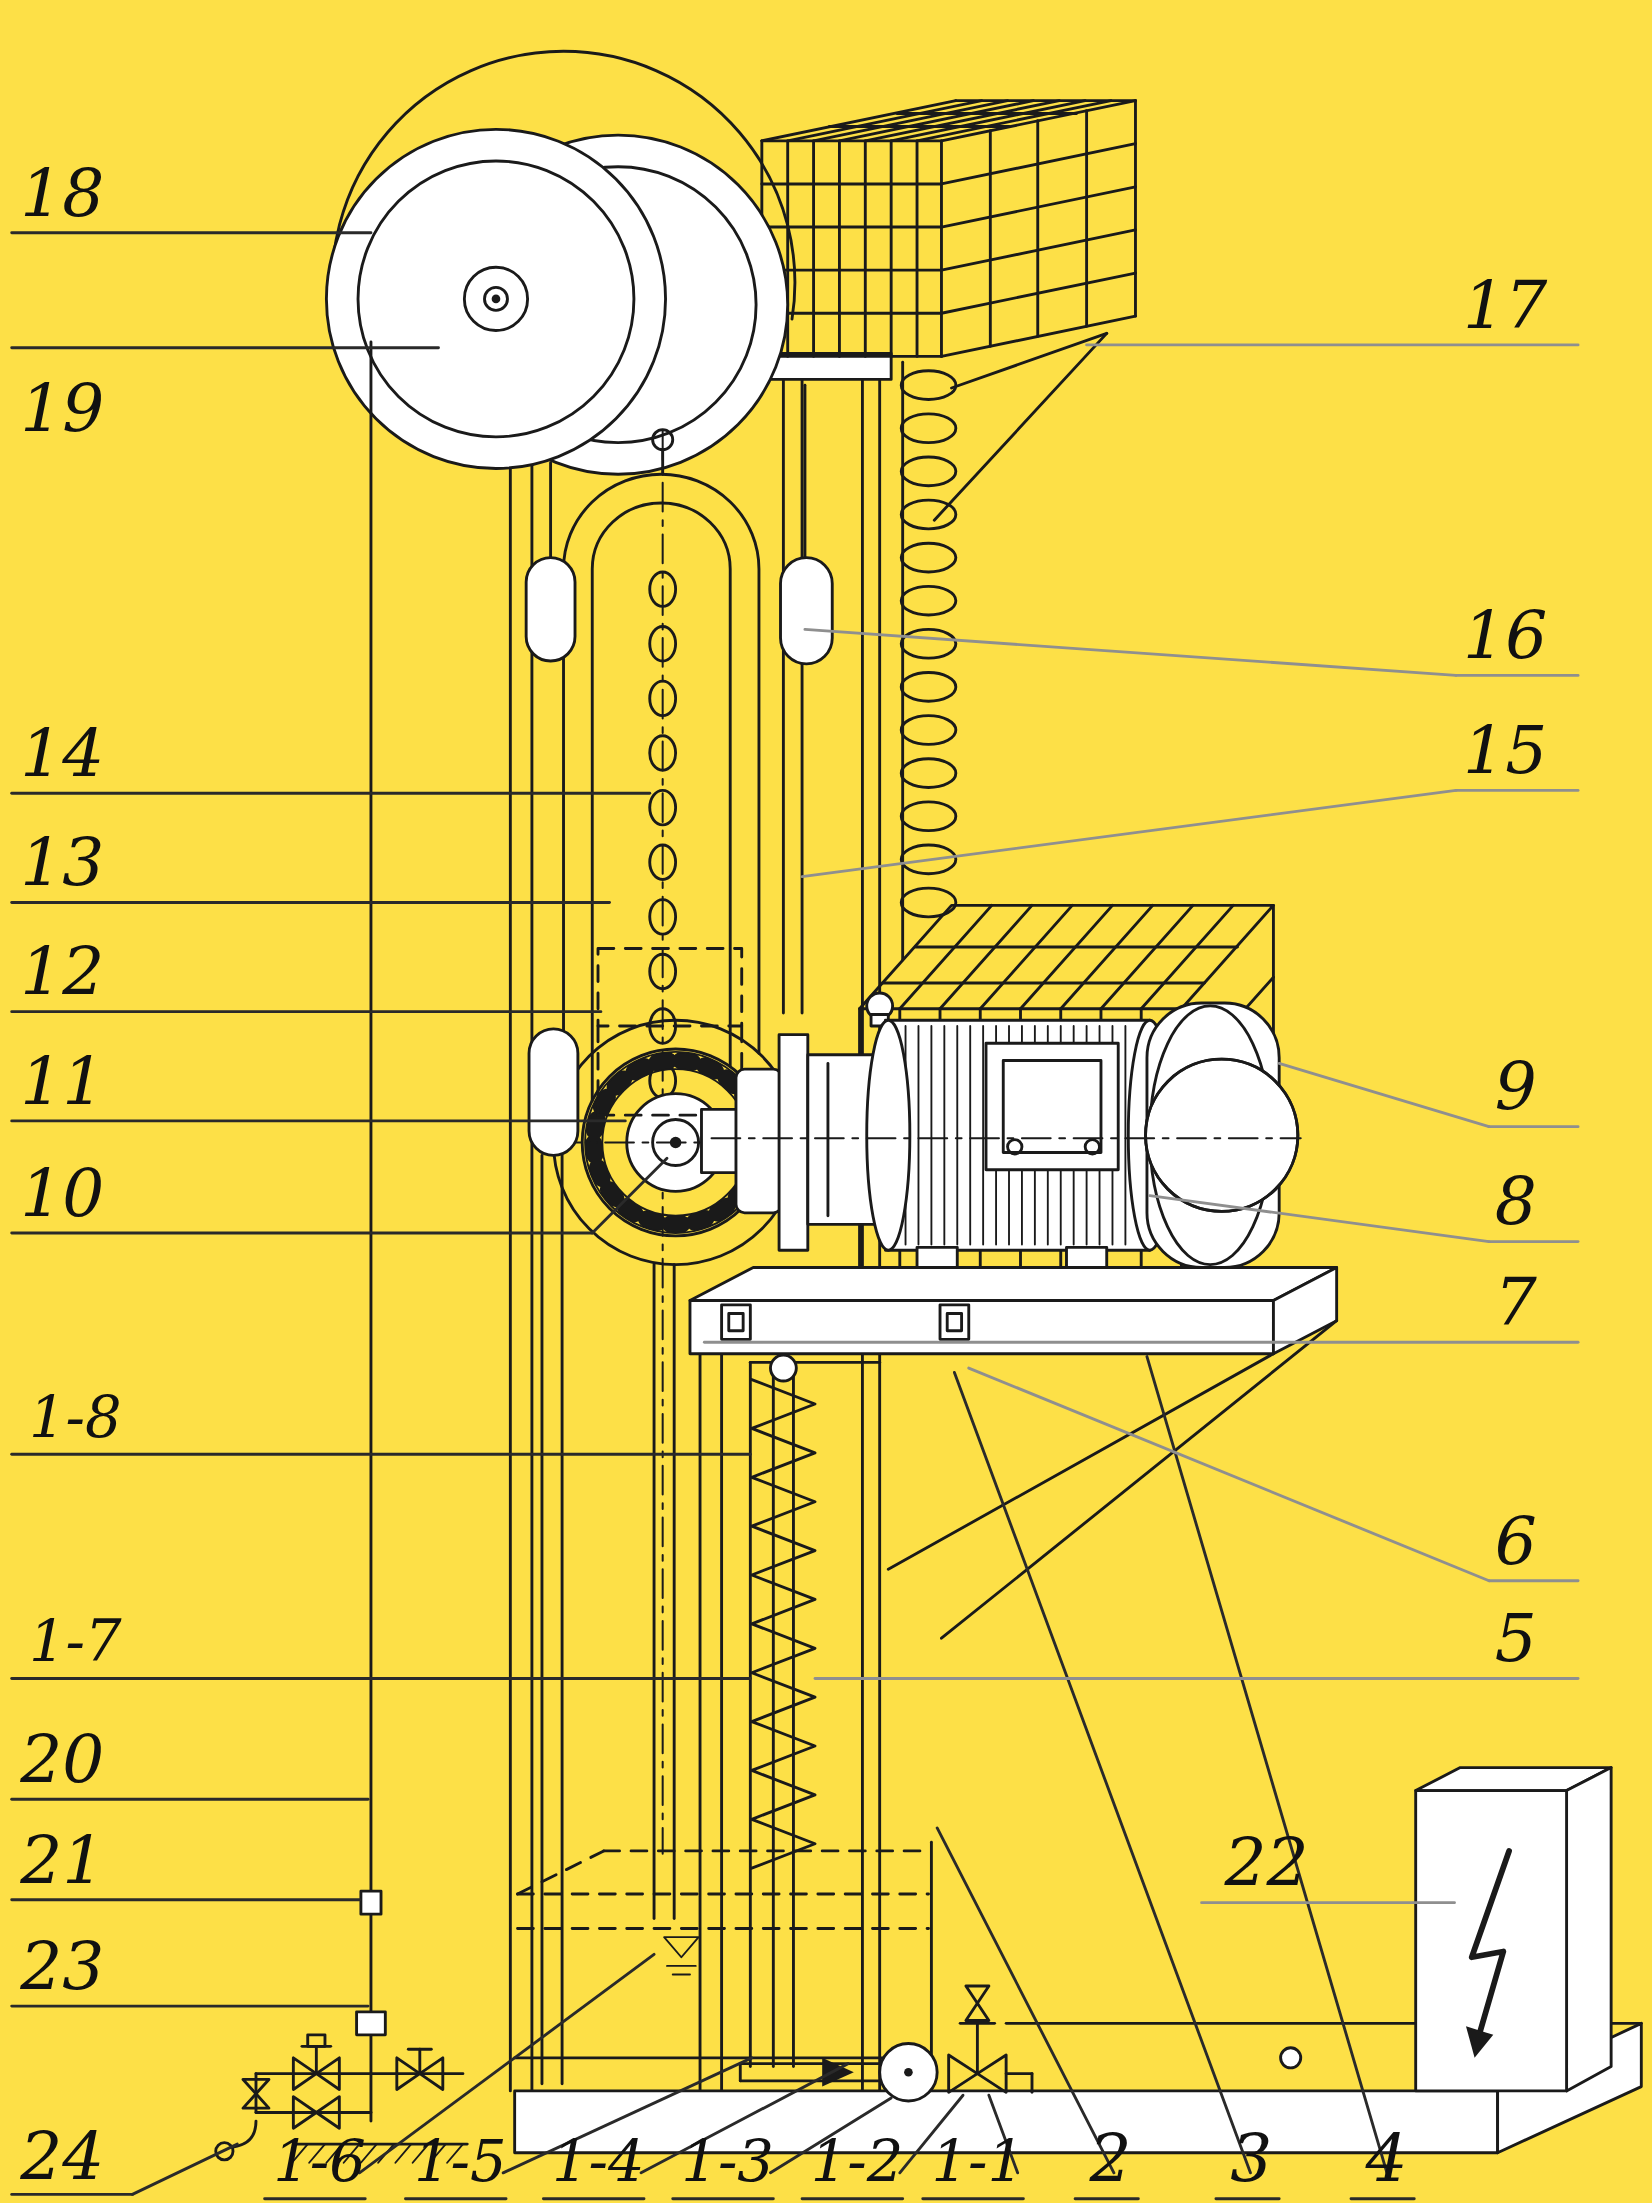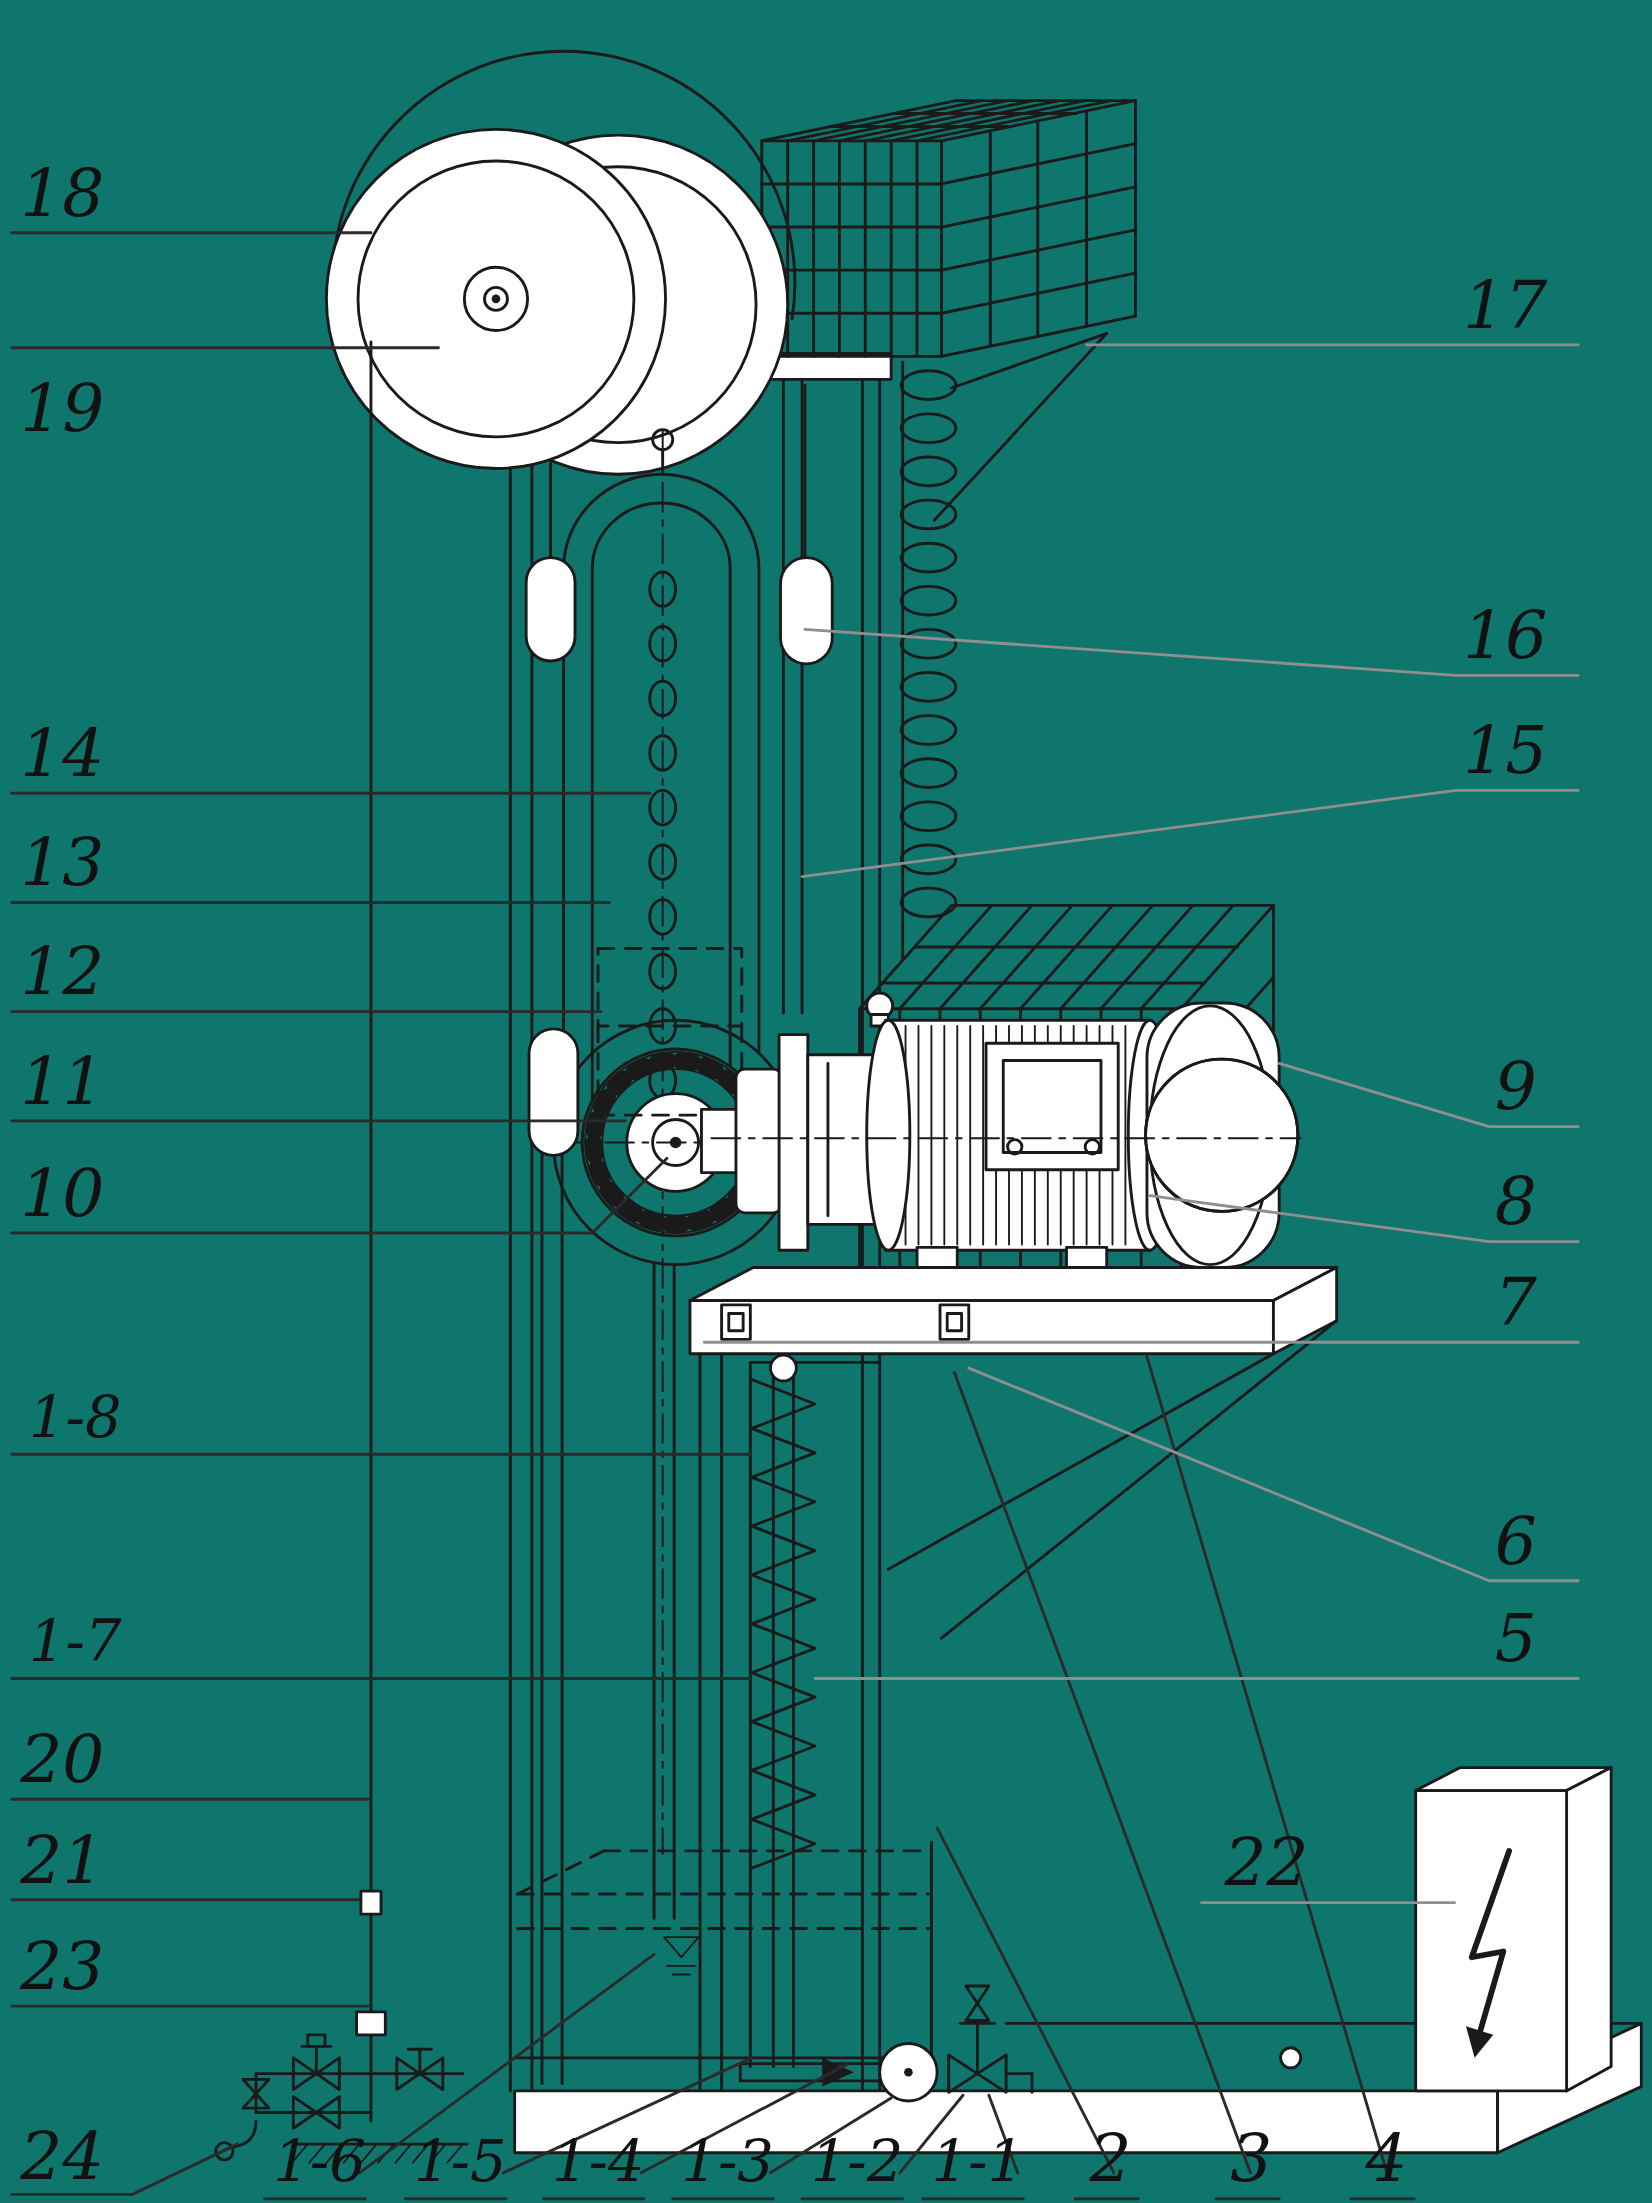--- a/index.html
+++ b/index.html
@@ -1,16 +1,16 @@
 <!DOCTYPE html>
 <html style="font-size:14.8px"><head>
 <meta charset="utf-8">
 <style>
   html,body{margin:0;padding:0;background:#ffffff;}
-  .stage{width:1653px;height:2203px;background:#0f766e;position:relative;overflow:hidden;}
+  .stage{width:1653px;height:2203px;background:#fde047;position:relative;overflow:hidden;}
   svg{display:block;}
   svg line,svg path,svg rect,svg circle,svg ellipse,svg polyline,svg polygon{
     stroke:#1a1a1a;stroke-width:2;fill:none;stroke-linecap:round;stroke-linejoin:round;}
   .w{fill:#ffffff;}
   .f{fill:#1a1a1a;stroke:none;}
   .thin{stroke-width:1.3;}
   .dash{stroke-dasharray:11 8;}
   .dd{stroke-dasharray:20 6 4 6;stroke-width:1.4;}
   .lead{stroke:#2a2a2a;stroke-width:2;}
   .leadr{stroke:#8f8f8f;stroke-width:2;}

